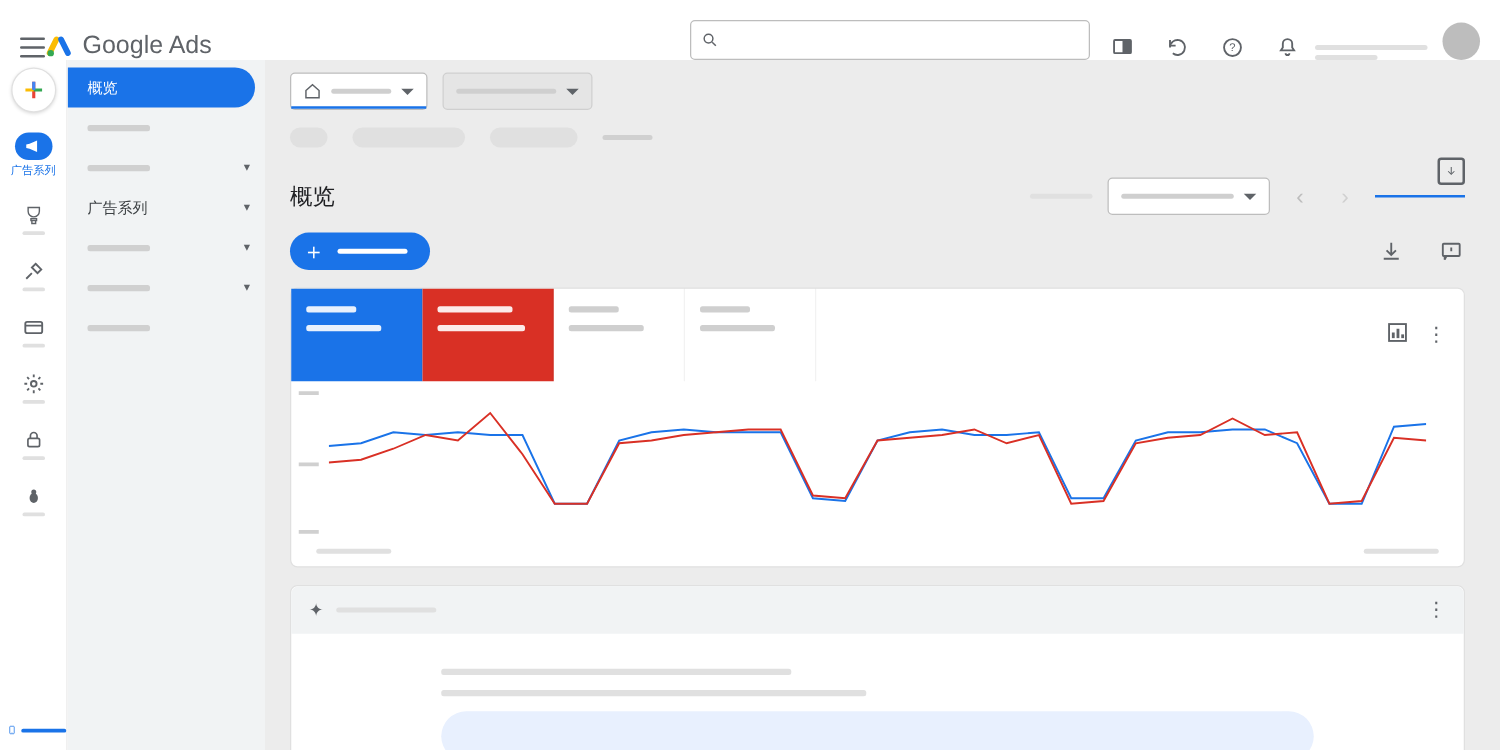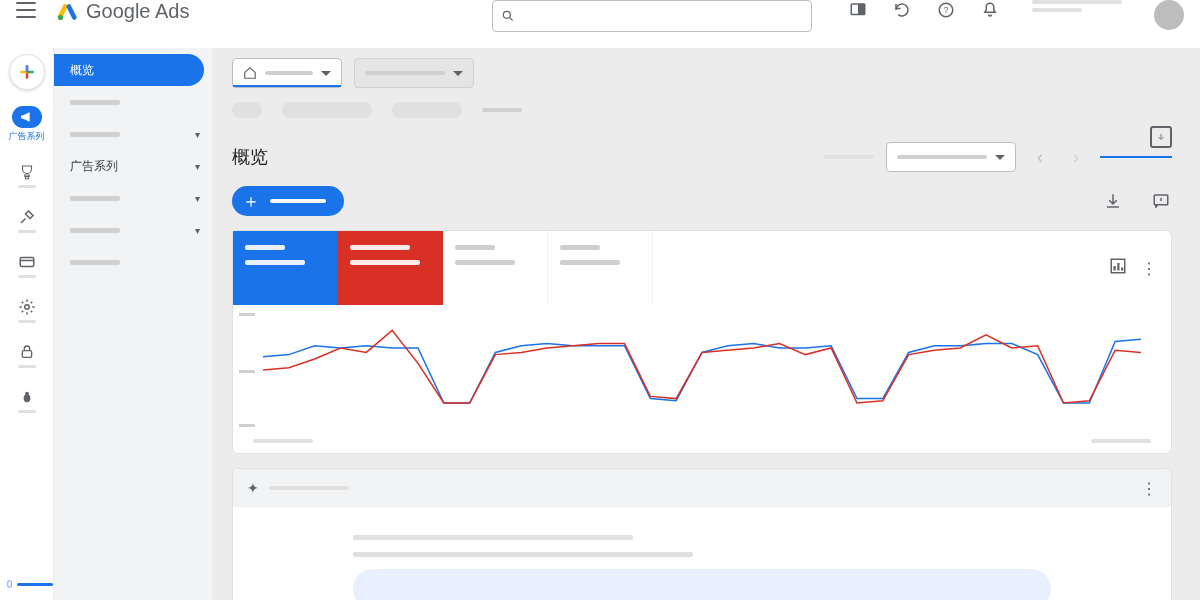--- a/index.html
+++ b/index.html
@@ -1,18 +1,18 @@
 <!DOCTYPE html>
 <html><head>
 <meta charset="utf-8">
 <style>
 * { margin: 0; padding: 0; box-sizing: border-box; font-family: Arial, sans-serif; }
 body { background: #fff; width: 1200px; height: 600px; overflow: hidden; }
 
-.header { height: 48px; display: flex; align-items: flex-start; padding: 0 16px; gap: 20px; background: #fff; }
+.header { height: 48px; display: flex; align-items: flex-end; padding: 0 16px; gap: 0; background: #fff; }
 .hamburger { width: 20px; height: 20px; display: flex; flex-direction: column; justify-content: space-around; cursor: pointer; }
 .hamburger span { height: 2px; background: #5f6368; border-radius: 1px; }
 .logo-wrap { display: flex; align-items: center; gap: 8px; }
 .logo-text { font-size: 20px; color: #5f6368; font-weight: 400; }
 .search-bar { flex: none; width: 320px; height: 32px; border: 1px solid #bdbdbd; border-radius: 4px; display: flex; align-items: center; padding: 0 8px; margin-left: auto; margin-right: 8px; background: #fff; }
 .search-bar .sicon { margin-right: 8px; color: #5f6368; }
 .header-icons { display: flex; align-items: center; gap: 24px; margin-left: 8px; }
 .header-icon { width: 20px; height: 20px; display: flex; align-items: center; justify-content: center; color: #5f6368; cursor: pointer; }
 .header-text-area { display: flex; flex-direction: column; gap: 4px; margin-left: 12px; }
 .skel-line { height: 4px; background: #e0e0e0; border-radius: 2px; }

